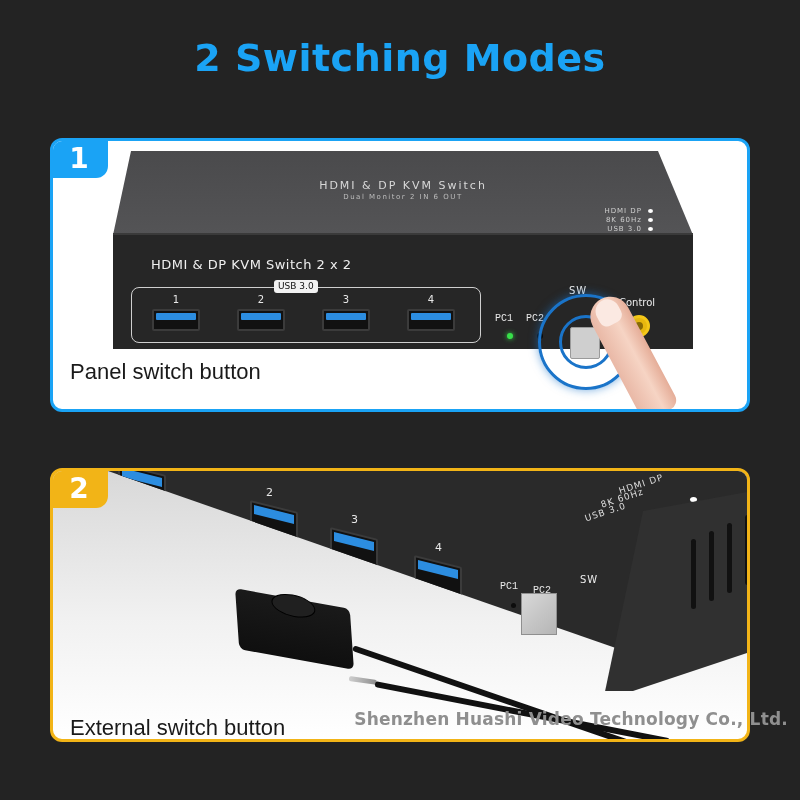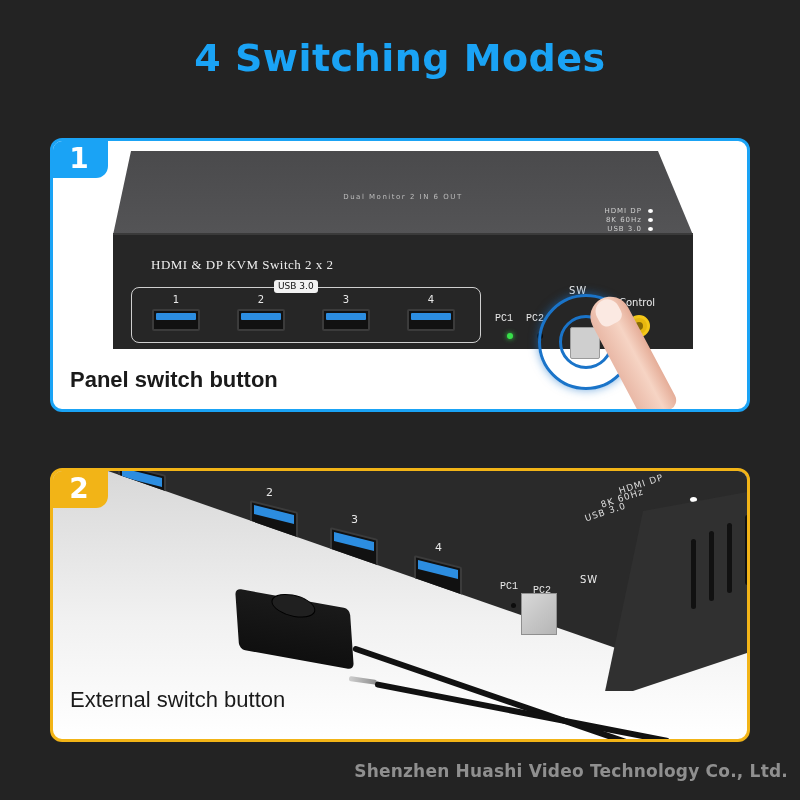--- a/index.html
+++ b/index.html
@@ -26,21 +26,21 @@
     color: #fff; font-size: 28px; font-weight: bold;
     display: flex; align-items: center; justify-content: center;
     border-radius: 12px 0 12px 0; z-index: 5;
   }
   .badge1 { background: #1aa3f5; }
   .badge2 { background: #f2b417; }
   .caption {
     position: absolute; color: #1a1a1a; font-size: 22px;
     font-family: "Liberation Sans", sans-serif;
   }
-  .panel1 .caption { left: 17px; top: 226px; font-weight: bold; }
+  .panel1 .caption { left: 17px; top: 218px; }
 
   
   .dev1-top {
     position: absolute; left: 60px; top: 10px; width: 580px; height: 84px;
     background: linear-gradient(180deg, #4a4a4c 0%, #545456 100%);
     clip-path: polygon(18px 0, 545px 0, 580px 84px, 0 84px);
   }
   .dev1-top-title {
     position: absolute; left: 0; top: 28px; width: 580px; text-align: center;
     color: #d8d8d8; font-size: 11px; letter-spacing: 2px;
@@ -54,21 +54,21 @@
   .led-row { display: flex; align-items: center; justify-content: flex-end; height: 9px; }
   .led-row span.t { color: #cfcfcf; font-size: 7px; letter-spacing: 1px; margin-right: 6px; }
   .led-dot { width: 5px; height: 4px; border-radius: 50%; background: #fff; }
 
   .dev1-front {
     position: absolute; left: 60px; top: 92px; width: 580px; height: 116px;
     background: #262626; border-top: 2px solid #3a3a3a;
   }
   .dev1-front-title {
     position: absolute; left: 38px; top: 22px; color: #efefef;
-    font-size: 13px; letter-spacing: 0.5px; font-family: Liberation Serif, serif;
+    font-size: 13px; letter-spacing: 0.5px;
   }
   .usb-frame {
     position: absolute; left: 18px; top: 52px; width: 350px; height: 56px;
     border: 1.5px solid #cfcfcf; border-radius: 8px;
   }
   .usb-label {
     position: absolute; left: 142px; top: -8px; background: #f2f2f2; color: #111;
     font-size: 9px; padding: 0 4px; border-radius: 3px; line-height: 13px;
   }
   .port-wrap { position: absolute; top: 6px; width: 56px; text-align: center; }
@@ -114,21 +114,21 @@
   .nail {
     position: absolute; left: 8px; top: 2px; width: 24px; height: 26px;
     background: #fbe9e2; border-radius: 12px 12px 8px 8px;
   }
 
   
   .panel2 {
     top: 468px; height: 274px; border: 3px solid #f2b417;
     background: linear-gradient(180deg, #d8d8d8 0%, #f1f1f1 55%, #ffffff 100%);
   }
-  .panel2 .caption { left: 17px; top: 216px; }
+  .panel2 .caption { left: 17px; top: 244px; }
   .dev2 {
     position: absolute; left: 55px; top: -40px; width: 700px; height: 230px;
     background: #2a2a2a;
     clip-path: polygon(0 0, 100% 0, 100% 160px, 545px 230px, 0 40px);
   }
   .dev2-side {
     position: absolute; left: 550px; top: 20px; width: 150px; height: 200px;
     background: #303030;
     clip-path: polygon(40px 20px, 150px 0, 150px 160px, 0 210px);
   }
@@ -155,34 +155,35 @@
     transform: skewY(14deg) rotate(-4deg);
   }
   .ext-knob {
     position: absolute; left: 36px; top: -4px; width: 44px; height: 22px;
     border-radius: 50%; background: #202020; border: 1px solid #000;
   }
   .cable { position: absolute; height: 6px; background: #111; border-radius: 3px; transform-origin: left center; }
   .plug-tip { position: absolute; height: 5px; background: linear-gradient(90deg, #cfcfcf, #8d8d8d); border-radius: 2px; transform-origin: left center; }
 
   .footer {
-    position: absolute; right: 12px; top: 761px; color: #8f8f8f;
+    position: absolute; right: 12px; top: 709px; color: #8f8f8f;
     font-size: 17px; font-weight: bold; font-family: "DejaVu Sans", sans-serif;
     letter-spacing: 0.2px;
   }
 </style>
 </head>
 <body>
 
-<div class="title">4 Switching Modes</div>
+<div class="title">2 Switching Modes</div>
 
 <div class="panel panel1">
   <div class="badge badge1">1</div>
 
   <div class="dev1-top">
+    <div class="dev1-top-title">HDMI &amp; DP KVM Switch</div>
     <div class="dev1-top-sub">Dual Monitor 2 IN 6 OUT</div>
     <div class="led-list">
       <div class="led-row">
           <span class="t">HDMI DP</span>
           <span class="led-dot"></span>
         </div>
       <div class="led-row">
           <span class="t">8K 60Hz</span>
           <span class="led-dot"></span>
         </div>

